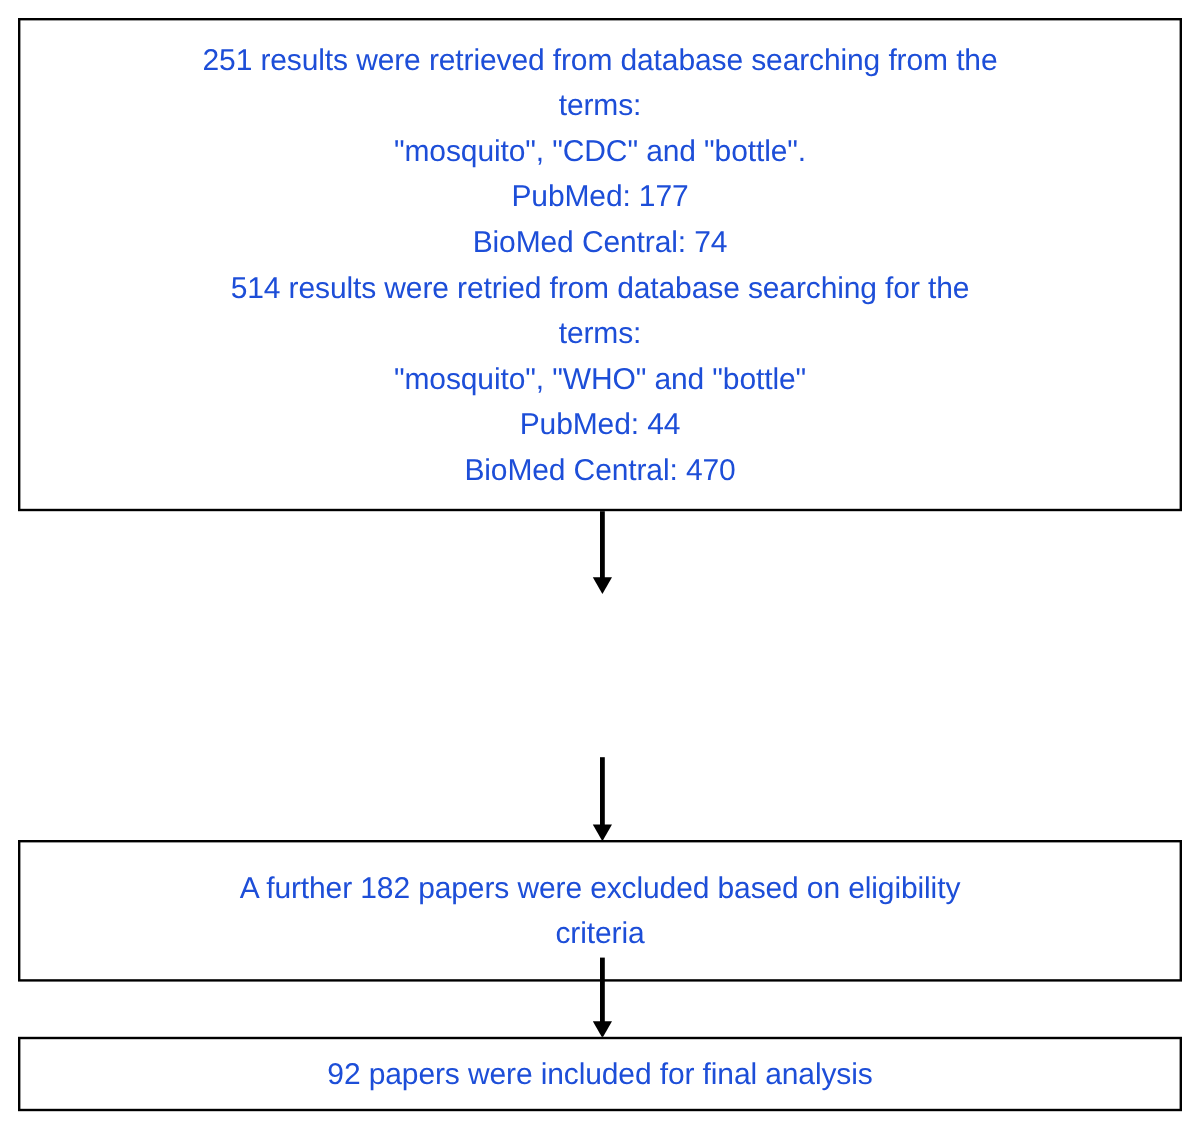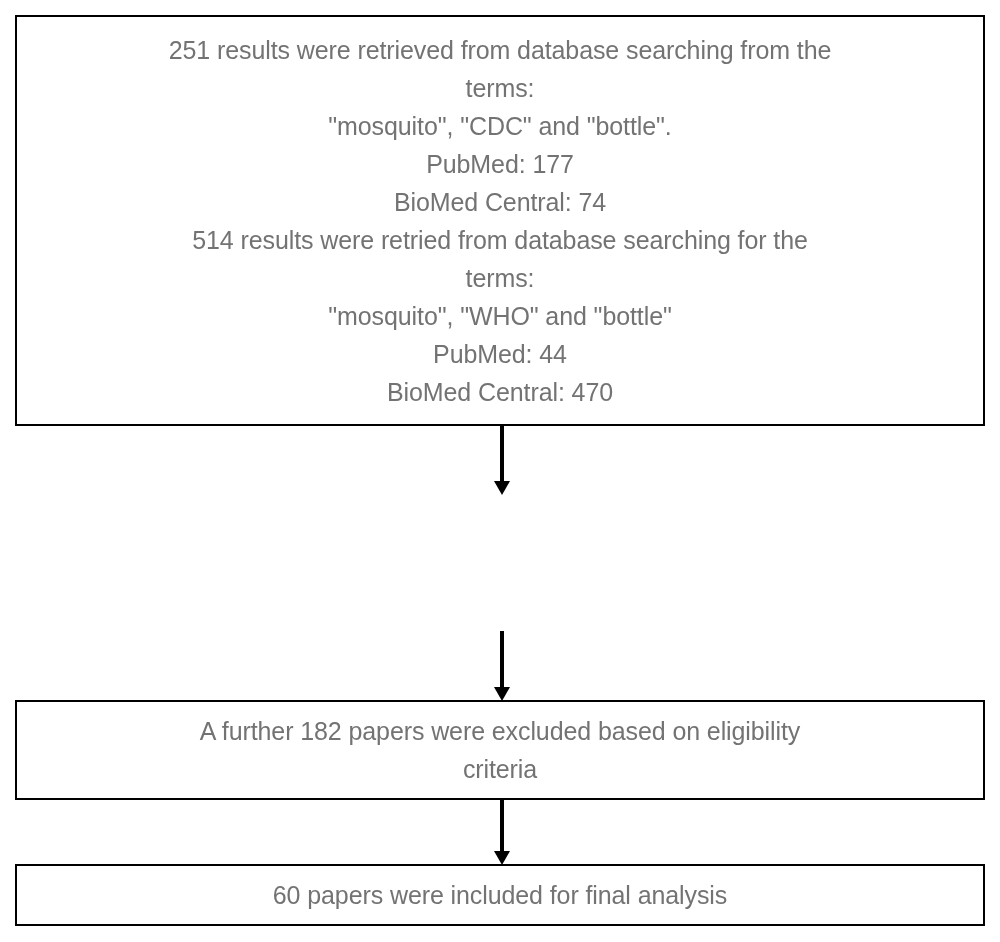--- a/index.html
+++ b/index.html
@@ -34,29 +34,29 @@
     text-align: center;
   }
 
   .box-text {
     display: block;
     width: 100%;
     text-align: center;
     font-family: "Liberation Sans", sans-serif;
     font-size: 25px;
     line-height: 38px;
-    color: #737373;
+    color: #1d4ed8;
     white-space: pre-line;
     letter-spacing: -0.1px;
   }
 
   
   #box-1 { left: 15px;  top: 15px;  width: 970px; height: 411px; }
   #box-2 { left: 15px;  top: 494px; width: 970px; height: 137px; }
-  #box-3 { left: 15px;  top: 700px; width: 970px; height: 100px;  }
+  #box-3 { left: 15px;  top: 700px; width: 970px; height: 118px;  }
   #box-4 { left: 15px;  top: 864px; width: 970px; height: 62px;  }
 
   
   .connector {
     position: absolute;
     left: 494px;
     width: 16px;
   }
   .connector .stem {
     position: absolute;
@@ -120,16 +120,16 @@
     <span class="box-text">A further 182 papers were excluded based on eligibility
 criteria</span>
   </div>
 
   <div class="connector" id="arrow-3">
     <div class="stem"></div>
     <div class="head"></div>
   </div>
 
   <div class="flow-box" id="box-4">
-    <span class="box-text">60 papers were included for final analysis</span>
+    <span class="box-text">92 papers were included for final analysis</span>
   </div>
 
 </div>
 
 </body></html>

